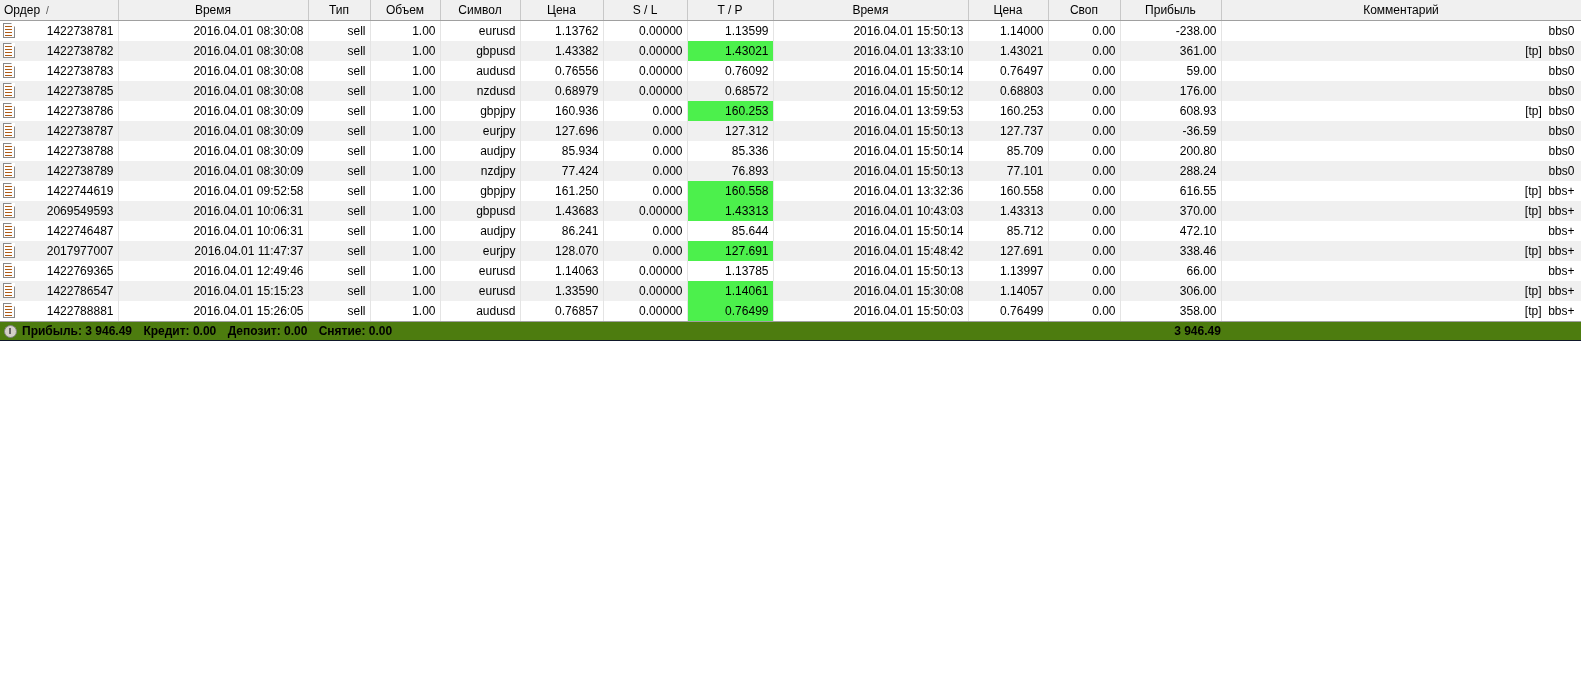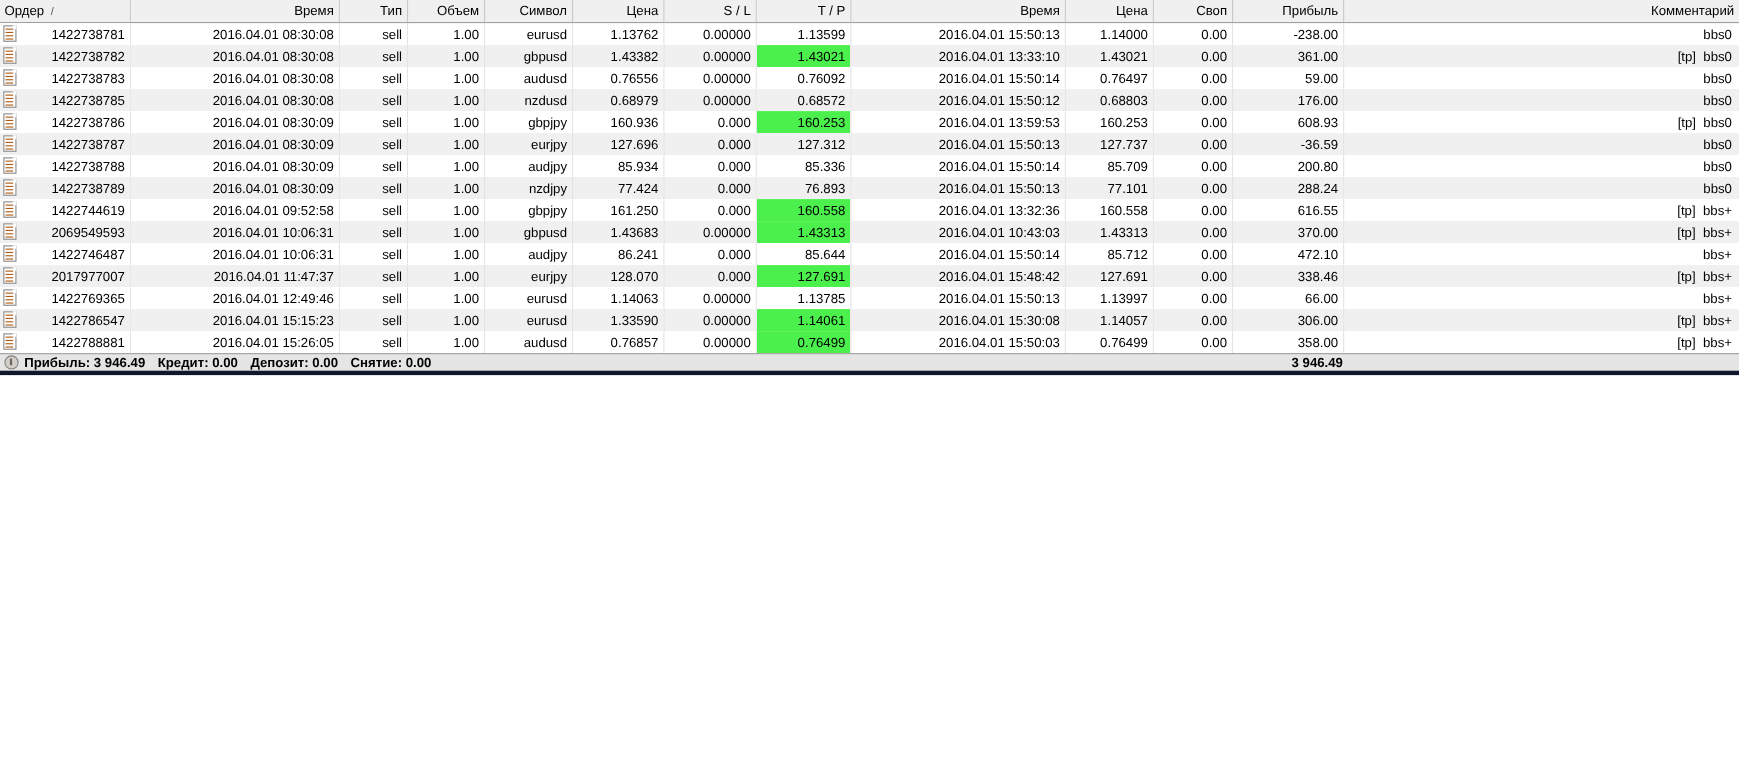--- a/index.html
+++ b/index.html
@@ -23,21 +23,20 @@
     color: #000000;
   }
   table.grid th {
     background: #f0f0f0;
     border-right: 1px solid #c8c8c8;
     border-bottom: 1px solid #a0a0a0;
     font-weight: normal;
     font-size: 12px;
     padding: 2px 4px;
     height: 16px;
-    text-align: right;
     white-space: nowrap;
     overflow: hidden;
   }
   table.grid th.left { text-align: left; }
   table.grid td {
     border-right: 1px solid #e4e4e4;
     padding: 1px 4px;
     height: 18px;
     text-align: right;
     white-space: nowrap;
@@ -92,23 +91,23 @@
   .sort-arrow {
     display: inline-block;
     margin-left: 6px;
     font-size: 10px;
     color: #555;
   }
   
   .summary-bar {
     width: 1581px;
     height: 20px;
-    background: #e5e5e5;
+    background: #4d7c0f;
     border-top: 1px solid #a0a0a0;
-    border-bottom: 4px solid #0f172a;
+    border-bottom: 1px solid #0f172a;
     box-sizing: border-box;
     display: flex;
     align-items: center;
     font-size: 12px;
     font-weight: bold;
     color: #000;
     position: relative;
   }
   .summary-icon {
     width: 11px;

